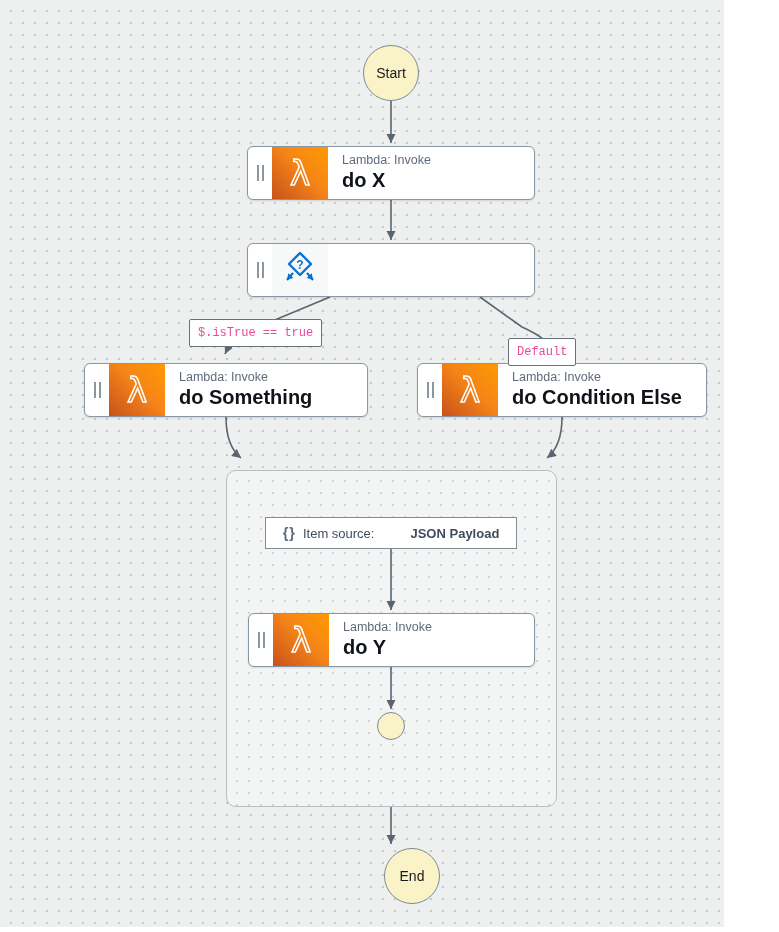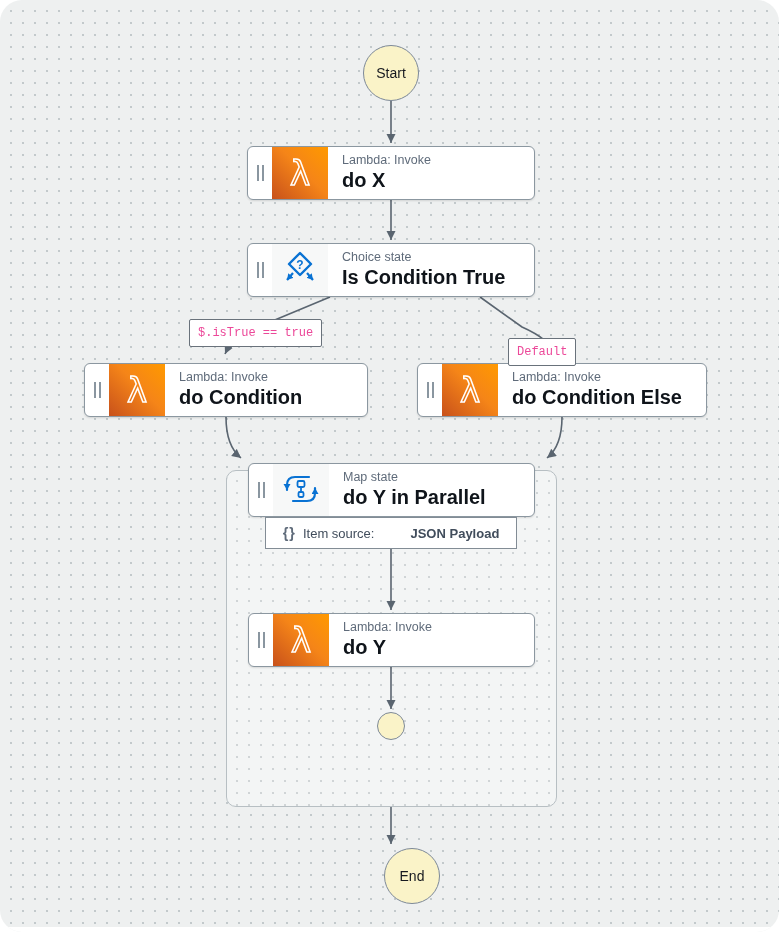--- a/index.html
+++ b/index.html
@@ -1,21 +1,21 @@
 <!DOCTYPE html>
 <html><head>
 <meta charset="utf-8">
 <style>
   * { margin:0; padding:0; box-sizing:border-box; }
   body { font-family:"Liberation Sans","DejaVu Sans",sans-serif; }
   .canvas {
-    position:relative; width:779px; height:932px; overflow:hidden;
+    position:relative; width:724px; height:932px; overflow:hidden;
     background-color:#eef0f0;
     background-image:radial-gradient(circle, rgba(125,137,143,0.38) 1.1px, transparent 1.3px);
-    background-size:12px 12px; background-position:5px 5px;border-radius:22px;
+    background-size:12px 12px; background-position:5px 5px;
   }
   .bottom-strip { position:absolute; left:0; bottom:0; width:100%; height:5px; background:#ffffff; z-index:5; }
 
   
   .map-container {
     position:absolute; left:226px; top:470px; width:331px; height:337px;
     background-color:#f3f5f5;
     background-image:radial-gradient(circle, rgba(125,137,143,0.30) 1.1px, transparent 1.3px);
     background-size:12px 12px; background-position:4px 4px;
     border:1px solid #b7bfc3; border-radius:10px; z-index:1;
@@ -128,77 +128,55 @@
         <div class="drag-handle"></div>
       </div>
     <div class="icon-box light">
       <svg width="44" height="42" viewBox="0 0 44 42">
         <path d="M22,4 L33,15 L22,26 L11,15 Z" fill="none" stroke="#0972d3" stroke-width="2.4" stroke-linejoin="round"></path>
         <text x="22" y="20" text-anchor="middle" font-size="12" font-weight="bold" fill="#0972d3">?</text>
         <path d="M15,24 L9,31" fill="none" stroke="#0972d3" stroke-width="2.2" marker-end="url(#ahb)"></path>
         <path d="M29,24 L35,31" fill="none" stroke="#0972d3" stroke-width="2.2" marker-end="url(#ahb)"></path>
       </svg>
     </div>
-    <div class="node-text">
-      <span class="node-type">Choice state</span>
-      <span class="node-name">Is Condition True</span>
-    </div>
   </div>
 
   <div class="edge-label label-true">$.isTrue == true</div>
   <div class="edge-label label-default">Default</div>
 
   <div class="state-node node-do-something">
     <div class="handle-strip">
         <div class="drag-handle"></div>
       </div>
     <div class="icon-box lambda">
       <svg width="54" height="54" viewBox="0 0 54 54">
           <text x="27" y="39" text-anchor="middle" font-size="34" fill="none" stroke="#ffffff" stroke-width="1.5" font-family="DejaVu Sans">λ</text>
         </svg>
     </div>
     <div class="node-text">
       <span class="node-type">Lambda: Invoke</span>
-      <span class="node-name">do Condition</span>
+      <span class="node-name">do Something</span>
     </div>
   </div>
 
   <div class="state-node node-do-something-else">
     <div class="handle-strip">
         <div class="drag-handle"></div>
       </div>
     <div class="icon-box lambda">
       <svg width="54" height="54" viewBox="0 0 54 54">
           <text x="27" y="39" text-anchor="middle" font-size="34" fill="none" stroke="#ffffff" stroke-width="1.5" font-family="DejaVu Sans">λ</text>
         </svg>
     </div>
     <div class="node-text">
       <span class="node-type">Lambda: Invoke</span>
       <span class="node-name">do Condition Else</span>
     </div>
   </div>
 
-  <div class="state-node node-map">
-    <div class="handle-strip">
-        <div class="drag-handle"></div>
-      </div>
-    <div class="icon-box light">
-      <svg width="44" height="40" viewBox="0 0 44 40">
-        <path d="M30,7 L16,7 Q8,7 8,15 L8,20" fill="none" stroke="#0972d3" stroke-width="2.2" stroke-linecap="round" marker-end="url(#ahb)"></path>
-        <path d="M14,31 L28,31 Q36,31 36,23 L36,18" fill="none" stroke="#0972d3" stroke-width="2.2" stroke-linecap="round" marker-end="url(#ahb)"></path>
-        <rect x="18.5" y="11" width="7" height="6" rx="1.5" fill="none" stroke="#0972d3" stroke-width="1.8"></rect>
-        <path d="M22,17 L22,22" stroke="#0972d3" stroke-width="1.8"></path>
-        <rect x="19.5" y="22" width="5" height="5" rx="1.2" fill="none" stroke="#0972d3" stroke-width="1.8"></rect>
-      </svg>
-    </div>
-    <div class="node-text">
-      <span class="node-type">Map state</span>
-      <span class="node-name">do Y in Parallel</span>
-    </div>
-  </div>
 
   <div class="item-source">
     <span class="brace-glyph">{}</span>
     <span>Item source:</span>
     <span class="val">JSON Payload</span>
   </div>
 
   <div class="state-node node-do-y">
     <div class="handle-strip">
         <div class="drag-handle"></div>

